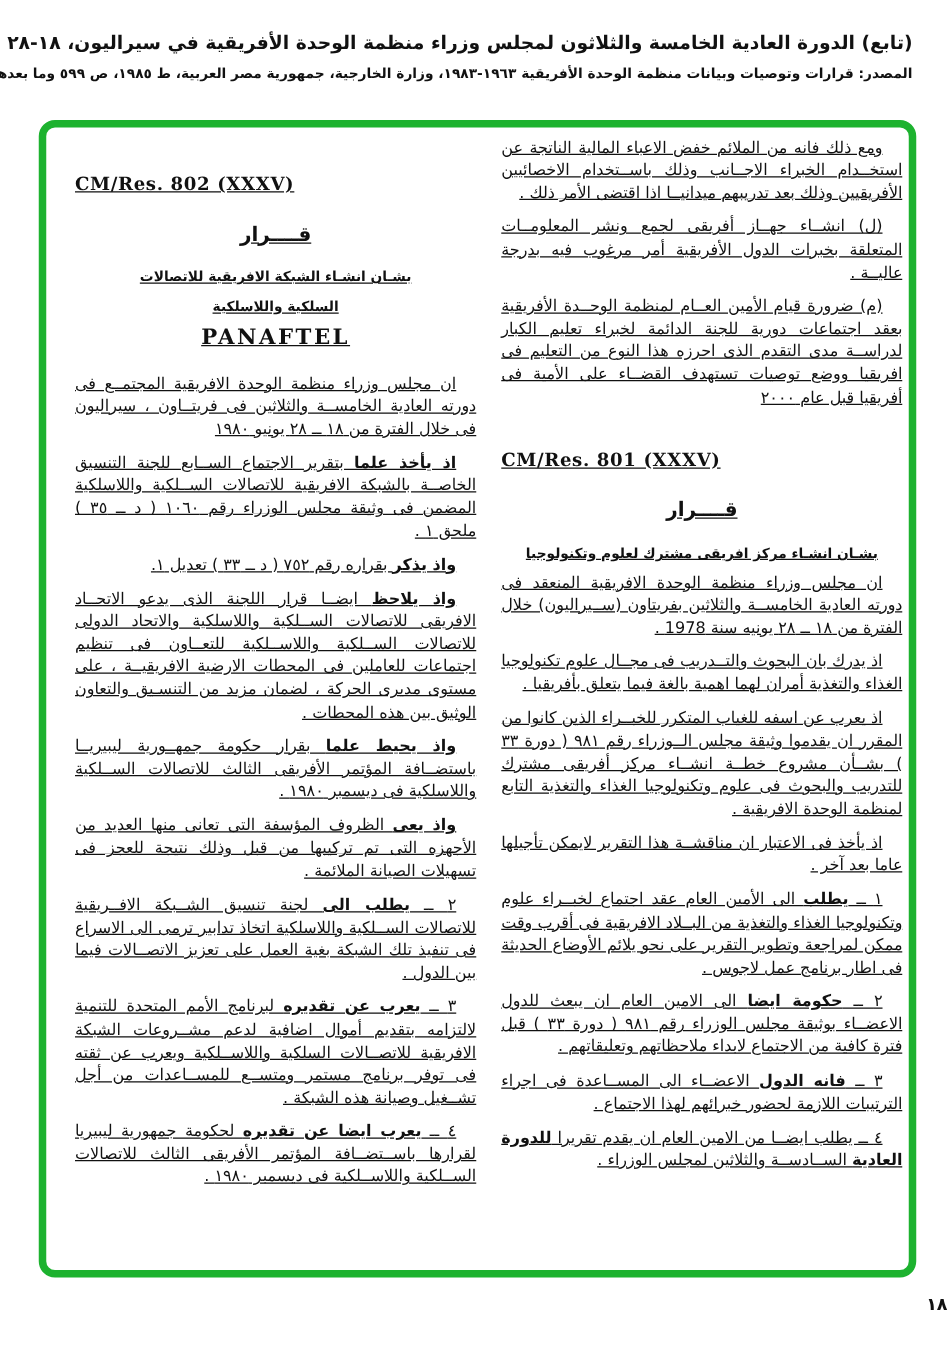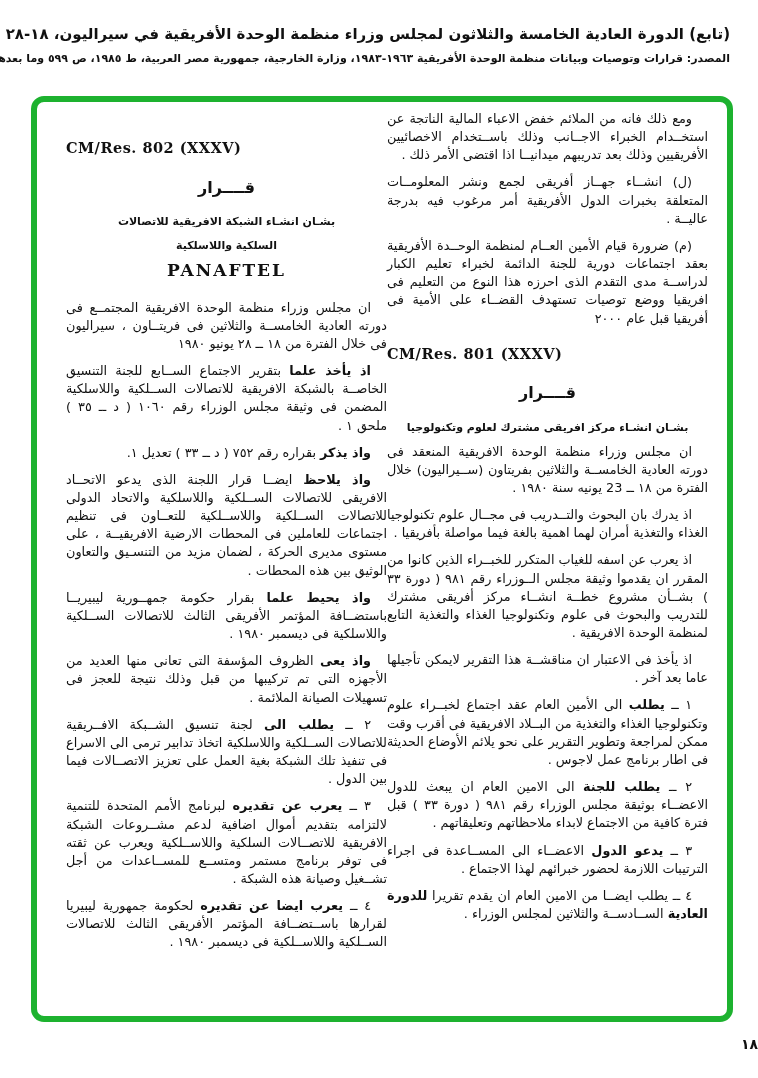--- a/index.html
+++ b/index.html
@@ -28,42 +28,43 @@
   .frame{
     position:absolute;
     left:31px;top:96px;width:702px;height:926px;
     border:6px solid #1db22f;
     border-radius:13px;
     box-sizing:border-box;
   }
   
   .columns{
     position:absolute;
-    left:46px;top:110px;width:662px;height:900px;
-    display:flex;
+    left:60px;top:110px;width:662px;height:900px;
+    display:flex;gap:20px;
     direction:rtl;
     overflow:hidden;
+    text-decoration:underline;
   }
   .col{
     width:321px;flex:0 0 321px;
     direction:rtl;
     font-size:12.8px;line-height:1.42;
     text-align:justify;
   }
   .col-left{padding-top:22px;}
   
   .para{margin:0 0 9px 0;text-indent:16px;}
   .para b{font-weight:bold;}
   .code{
     font-family:"DejaVu Serif",serif;
     direction:ltr;text-align:left;
     font-size:14.5px;font-weight:bold;letter-spacing:.5px;
     margin:6px 0 18px 0;text-indent:0;
   }
-  .col-right .code{margin-top:16px;}
+  .col-right .code{margin-top:31px;}
   .qarar{
     text-align:center;font-weight:bold;font-size:16px;
     margin:0 0 14px 0;
   }
   .title{
     text-align:center;font-weight:bold;font-size:11px;
     line-height:1.6;margin:0 0 6px 0;
   }
   .latin{
     font-family:"DejaVu Serif",serif;
@@ -90,27 +91,27 @@
   <div class="frame" style="border-color: rgb(29, 178, 47);"></div>
 
   <div class="columns">
     <div class="col col-right">
         <p class="para">ومع ذلك فانه من الملائم خفض الاعباء المالية الناتجة عن استخــدام الخبراء الاجــانب وذلك باســتخدام الاخصائيين الأفريقيين وذلك بعد تدريبهم ميدانيــا اذا اقتضى الأمر ذلك .</p>
         <p class="para">(ل) انشــاء جهــاز أفريقى لجمع ونشر المعلومــات المتعلقة بخبرات الدول الأفريقية أمر مرغوب فيه بدرجة عاليــة .</p>
         <p class="para">(م) ضرورة قيام الأمين العــام لمنظمة الوحــدة الأفريقية بعقد اجتماعات دورية للجنة الدائمة لخبراء تعليم الكبار لدراســة مدى التقدم الذى احرزه هذا النوع من التعليم فى افريقيا ووضع توصيات تستهدف القضــاء على الأمية فى أفريقيا قبل عام ٢٠٠٠</p>
         <div class="code">CM/Res. 801 (XXXV)</div>
         <div class="qarar">قــــرار</div>
         <div class="title">بشـان انشـاء مركز افريقى مشترك لعلوم وتكنولوجيا</div>
-        <p class="para">ان مجلس وزراء منظمة الوحدة الافريقية المنعقد فى دورته العادية الخامســة والثلاثين بفريتاون (ســيراليون) خلال الفترة من ١٨ ــ 23 يونيه سنة ١٩٨٠ .</p>
-        <p class="para">اذ يدرك بان البحوث والتــدريب فى مجــال علوم تكنولوجيا الغذاء والتغذية أمران لهما اهمية بالغة فيما مواصلة بأفريقيا .</p>
+        <p class="para">ان مجلس وزراء منظمة الوحدة الافريقية المنعقد فى دورته العادية الخامســة والثلاثين بفريتاون (ســيراليون) خلال الفترة من ١٨ ــ ٢٨ يونيه سنة 1978 .</p>
+        <p class="para">اذ يدرك بان البحوث والتــدريب فى مجــال علوم تكنولوجيا الغذاء والتغذية أمران لهما اهمية بالغة فيما يتعلق بأفريقيا .</p>
         <p class="para">اذ يعرب عن اسفه للغياب المتكرر للخبــراء الذين كانوا من المقرر ان يقدموا وثيقة مجلس الــوزراء رقم ٩٨١ ( دورة ٣٣ ) بشــأن مشروع خطــة انشــاء مركز أفريقى مشترك للتدريب والبحوث فى علوم وتكنولوجيا الغذاء والتغذية التابع لمنظمة الوحدة الافريقية .</p>
         <p class="para">اذ يأخذ فى الاعتبار ان مناقشــة هذا التقرير لايمكن تأجيلها عاما بعد آخر .</p>
         <p class="para">١ ــ <b>يطلب</b> الى الأمين العام عقد اجتماع لخبــراء علوم وتكنولوجيا الغذاء والتغذية من البــلاد الافريقية فى أقرب وقت ممكن لمراجعة وتطوير التقرير على نحو يلائم الأوضاع الحديثة فى اطار برنامج عمل لاجوس .</p>
-        <p class="para">٢ ــ <b>يطلب للجنة</b> الى الامين العام ان يبعث للدول الاعضــاء بوثيقة مجلس الوزراء رقم ٩٨١ ( دورة ٣٣ ) قبل فترة كافية من الاجتماع لابداء ملاحظاتهم وتعليقاتهم .</p>
-        <p class="para">٣ ــ <b>يدعو الدول</b> الاعضــاء الى المســاعدة فى اجراء الترتيبات اللازمة لحضور خبرائهم لهذا الاجتماع .</p>
+        <p class="para">٢ ــ <b>حكومة ايضا</b> الى الامين العام ان يبعث للدول الاعضــاء بوثيقة مجلس الوزراء رقم ٩٨١ ( دورة ٣٣ ) قبل فترة كافية من الاجتماع لابداء ملاحظاتهم وتعليقاتهم .</p>
+        <p class="para">٣ ــ <b>فانه الدول</b> الاعضــاء الى المســاعدة فى اجراء الترتيبات اللازمة لحضور خبرائهم لهذا الاجتماع .</p>
         <p class="para">٤ ــ يطلب ايضــا من الامين العام ان يقدم تقريرا <b>للدورة العادية</b> الســادســة والثلاثين لمجلس الوزراء .</p>
       </div>
     <div class="col col-left">
         <div class="code">CM/Res. 802 (XXXV)</div>
         <div class="qarar">قــــرار</div>
         <div class="title">بشـان انشـاء الشبكة الافريقية للاتصالات</div>
         <div class="title">السلكية واللاسلكية</div>
         <div class="latin">PANAFTEL</div>
         <p class="para">ان مجلس وزراء منظمة الوحدة الافريقية المجتمــع فى دورته العادية الخامســة والثلاثين فى فريتــاون ، سيراليون فى خلال الفترة من ١٨ ــ ٢٨ يونيو ١٩٨٠</p>
         <p class="para"><b>اذ يأخذ علما</b> بتقرير الاجتماع الســابع للجنة التنسيق الخاصــة بالشبكة الافريقية للاتصالات الســلكية واللاسلكية المضمن فى وثيقة مجلس الوزراء رقم ١٠٦٠ ( د ــ ٣٥ ) ملحق ١ .</p>

